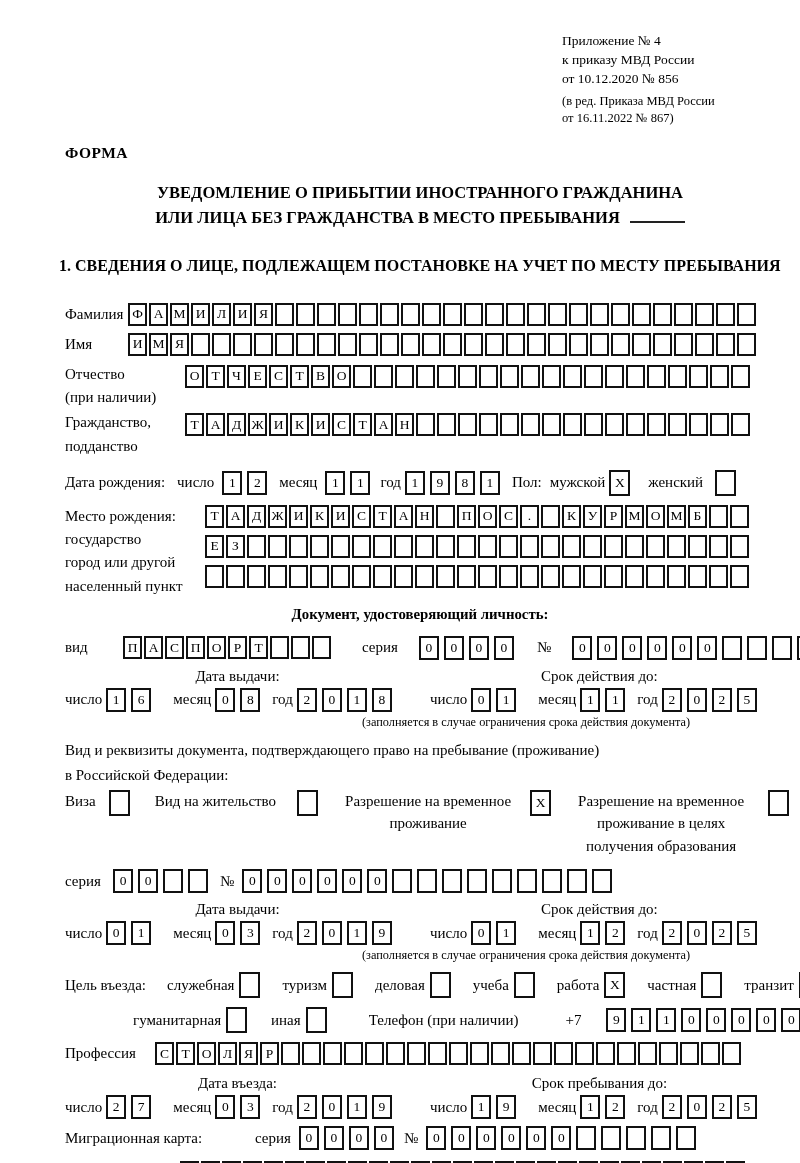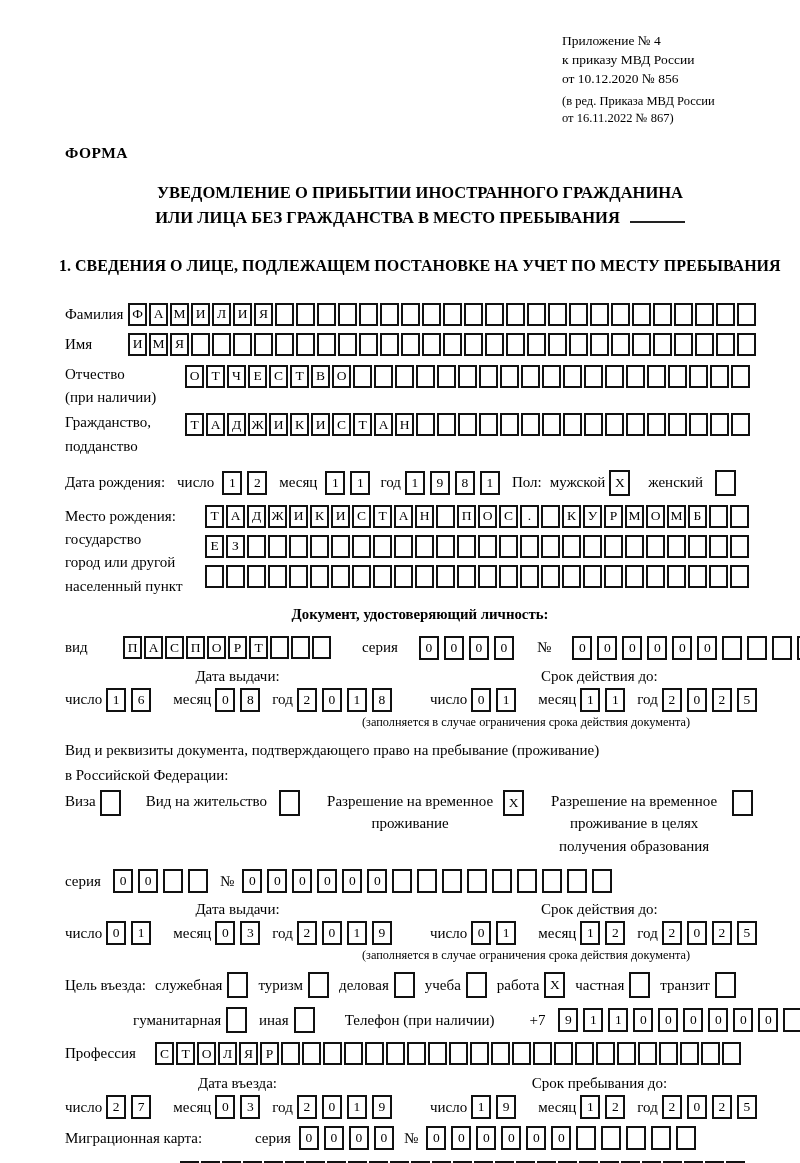--- a/index.html
+++ b/index.html
@@ -39,28 +39,28 @@
   .dgroup.right{margin-left:20px;}
   .dhead{text-align:center;font-size:15px;}
   .dline{display:flex;align-items:center;margin-top:3px;}
   .dlbl{font-size:15px;margin-right:4px;}
   .dline .boxes{margin-right:12px;}
   .dnote{font-size:12.3px;white-space:nowrap;margin-top:3px;margin-left:-68px;}
 
   .doc-heading{text-align:center;font-weight:bold;font-size:14.8px;margin-top:8px;}
   .plain{font-size:15px;margin-top:10px;}
   .optrow{display:flex;align-items:flex-start;margin-top:6px;}
-  .optpair{display:flex;align-items:flex-start;flex:none;}
+  .optpair{display:flex;align-items:flex-start;flex:none;gap:9px;}
   .optlabel{font-size:15px;line-height:1.5;}
   .optlabel.c{text-align:center;}
   .ml8{margin-left:8px;}  .ml10{margin-left:10px;} .ml12{margin-left:12px;}
   .ml18{margin-left:18px;}.ml20{margin-left:20px;} .ml25{margin-left:25px;}
   .ml30{margin-left:30px;}.ml4{margin-left:4px;}
 
-  .purline{display:flex;align-items:center;margin-top:9px;}
+  .purline{display:flex;align-items:center;margin-top:9px;gap:12px;}
   .pp{display:flex;align-items:center;flex:none;}
   .pp .lbl{margin-right:5px;}
 </style>
 </head>
 <body>
 
 <div class="page">
 
   <div class="hdr-block">
     <div>Приложение № 4</div>

